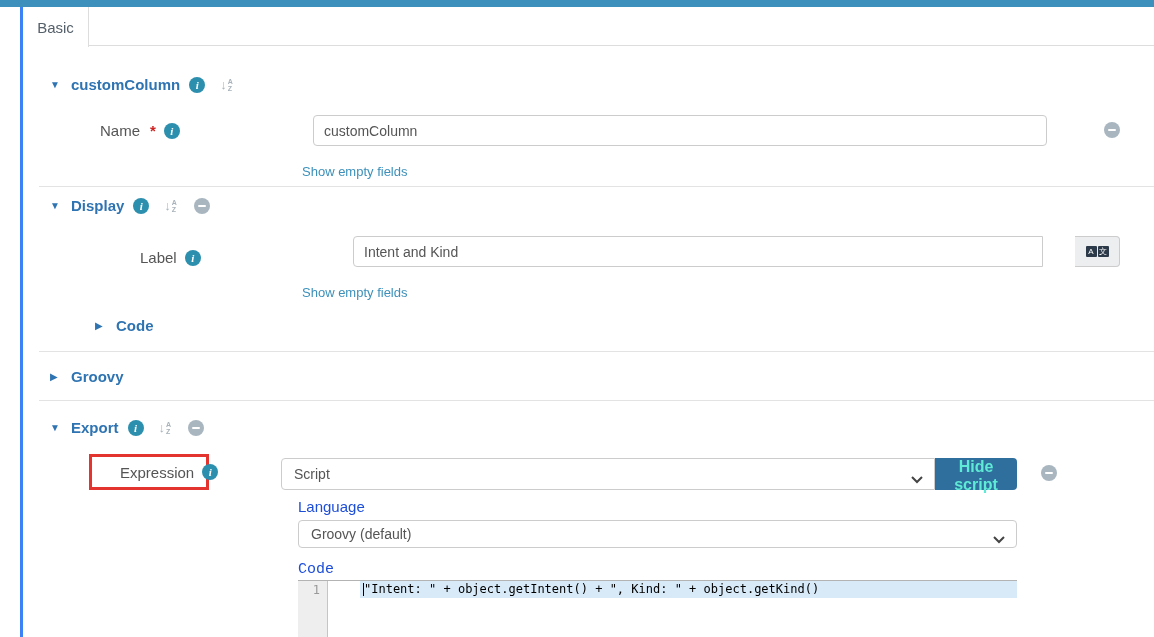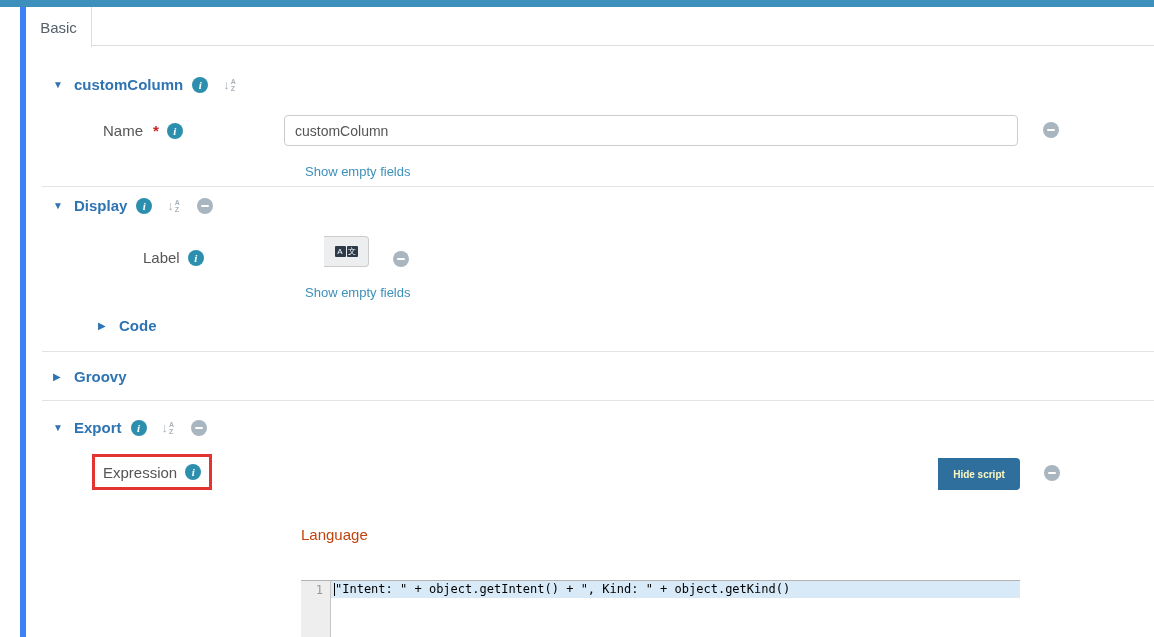--- a/index.html
+++ b/index.html
@@ -2,29 +2,29 @@
 <html><head>
 <meta charset="utf-8">
 <style>
   * { margin:0; padding:0; box-sizing:border-box; }
   html,body { width:1154px; height:637px; overflow:hidden; background:#fff;
               font-family:"Liberation Sans", sans-serif; color:#555; }
 
   .topbar { position:absolute; left:0; top:0; width:1154px; height:7px; background:#3e90bc; }
 
   .panel { position:absolute; left:20px; top:7px; width:1134px; height:630px;
-           border-left:6px solid #3b82f6; }
+           border-left:3px solid #3b82f6; }
 
   .tab-bar { position:absolute; left:0; top:0; width:1134px; height:39px;
              border-bottom:1px solid #ddd; }
   .tab { position:absolute; left:0; top:0; width:66px; height:40px; background:#fff;
          border-right:1px solid #ddd; display:flex; align-items:center; justify-content:center;
          font-size:15px; color:#55606a; }
 
-  .abs { position:absolute; }
+  .abs { position:absolute;gap:32px; }
 
   
   .sec-header { display:flex; align-items:center; gap:9px; cursor:pointer; }
   .caret { font-size:10px; color:#2f74b2; width:12px; display:inline-block; }
   .sec-title { font-size:15px; font-weight:bold; color:#2f74b2; }
 
   .info-icon { width:16px; height:16px; border-radius:50%; background:#2c8fae; color:#fff;
                display:inline-flex; align-items:center; justify-content:center;
                font-family:"Liberation Serif", serif; font-style:italic; font-weight:bold;
                font-size:11px; flex:0 0 auto; }
@@ -54,28 +54,28 @@
 
   .link { color:#3c90ba; font-size:13px; text-decoration:none; cursor:pointer; }
 
   .divider { border-top:1px solid #e3e3e3; height:0; }
 
   .select-box { border:1px solid #ccc; border-radius:4px; background:#fff; display:flex;
                 align-items:center; font-size:14px; color:#555; padding:0 12px; cursor:pointer;
                 position:relative; }
   .select-box .chev { position:absolute; right:11px; top:50%; margin-top:-3px; }
 
-  .primary-btn { background:#2e6f9e; color:#fef9c3; border:none; border-radius:0 4px 4px 0;
-                 font-size:10px; font-weight:bold; cursor:pointer;
+  .primary-btn { background:#2e6f9e; color:#5eead4; border:none; border-radius:0 4px 4px 0;
+                 font-size:16px; font-weight:bold; cursor:pointer;
                  font-family:"Liberation Sans", sans-serif; }
 
   .red-box { border:3px solid #e3342f; display:flex; align-items:center; gap:10px;
-             padding:0 8px; justify-content:flex-start; }
-
-  .group-label { font-size:15px; color:#c2410c;margin-top:28px; }
+             padding:0 28px; justify-content:flex-start; }
+
+  .group-label { font-size:15px; color:#1d4ed8; }
 
   
   .editor { border-top:1px solid #b3b3b3; display:flex; background:#fff;
             font-family:"DejaVu Sans Mono", monospace; font-size:12px; overflow:hidden; }
   .gutter { width:30px; background:#eee; border-right:1px solid #c5c5c5; color:#999;
             text-align:right; padding:1px 7px 0 0; line-height:17px; flex:0 0 auto; }
   .code-area { flex:1; line-height:17px; cursor:text; }
   .code-line-active { background:#d8eaf8; padding-left:3px; display:flex; align-items:center;
                       color:#000; white-space:pre; }
   .cursor { display:inline-block; width:1px; height:13px; background:#000; margin-right:0; }
@@ -140,20 +140,21 @@
     </span>
   </div>
 
   <div class="abs" style="left:77px; top:229px; display:flex; align-items:flex-end;margin-left:40px;">
     <div style="width:181px; padding-top:7px;">
       <span class="field-label">
         <span>Label</span>
         <span class="info-icon">i</span>
       </span>
     </div>
+    <input class="text-input" style="width: 690px; border-radius: 4px 0px 0px 4px;" value="Intent and Kind">
     <span class="addon-btn">
       <span class="sq">A</span>
       <span class="sq">文</span>
     </span>
     <span class="minus-btn" style="margin-left:24px; margin-top:7px;">
       <span class="minus-bar"></span>
     </span>
   </div>
 
   <a class="abs link" style="left:279px; top:278px;">Show empty fields</a>
@@ -188,27 +189,43 @@
     </span>
   </div>
 
   <div class="abs" style="left:0; top:447px; width:1134px; height:40px;">
     <div class="red-box abs" style="left:66px; top:0; width:120px; height:36px;">
       <span class="field-label">
         <span>Expression</span>
         <span class="info-icon">i</span>
       </span>
     </div>
+    <div class="select-box abs" style="left:258px; top:4px; width:654px; height:32px; border-radius:4px 0 0 4px;">
+      <span>Script</span>
+      <span class="chev">
+        <svg width="12" height="8" viewBox="0 0 12 8">
+            <path d="M1 1 L6 6 L11 1" stroke="#444" stroke-width="2" fill="none"></path>
+          </svg>
+      </span>
+    </div>
     <button class="primary-btn abs" style="left:912px; top:4px; width:82px; height:32px;">Hide script</button>
     <span class="minus-btn abs" style="left:1018px; top:11px;">
       <span class="minus-bar"></span>
     </span>
   </div>
 
   <div class="abs group-label" style="left:275px; top:491px;">Language</div>
+  <div class="select-box abs" style="left:275px; top:513px; width:719px; height:28px;">
+    <span>Groovy (default)</span>
+    <span class="chev">
+      <svg width="12" height="8" viewBox="0 0 12 8">
+          <path d="M1 1 L6 6 L11 1" stroke="#444" stroke-width="2" fill="none"></path>
+        </svg>
+    </span>
+  </div>
 
   <div class="abs group-label" style="left:275px; top:554px;font-family:Liberation Mono, monospace;">Code</div>
   <div class="editor abs" style="left:275px; top:573px; width:719px; height:70px;">
     <div class="gutter">
       <div>1</div>
     </div>
     <div class="code-area">
       <div class="code-line-active"><span class="cursor"></span><span>"Intent: " + object.getIntent() + ", Kind: " + object.getKind()</span></div>
     </div>
   </div>

